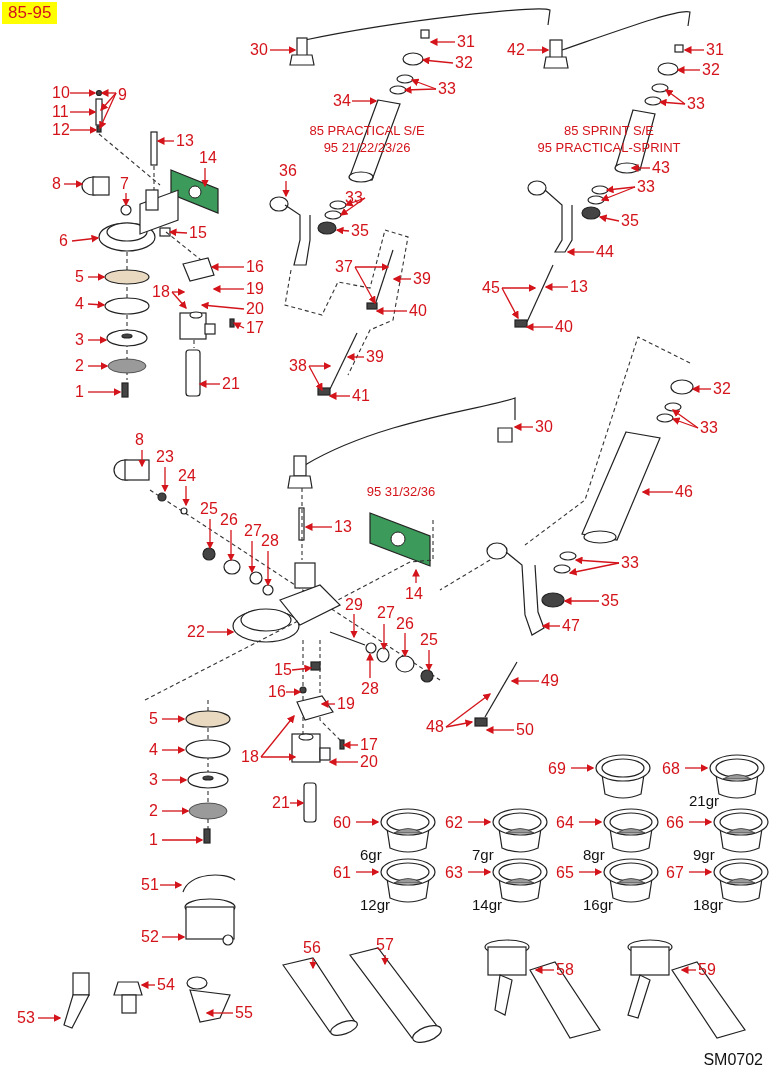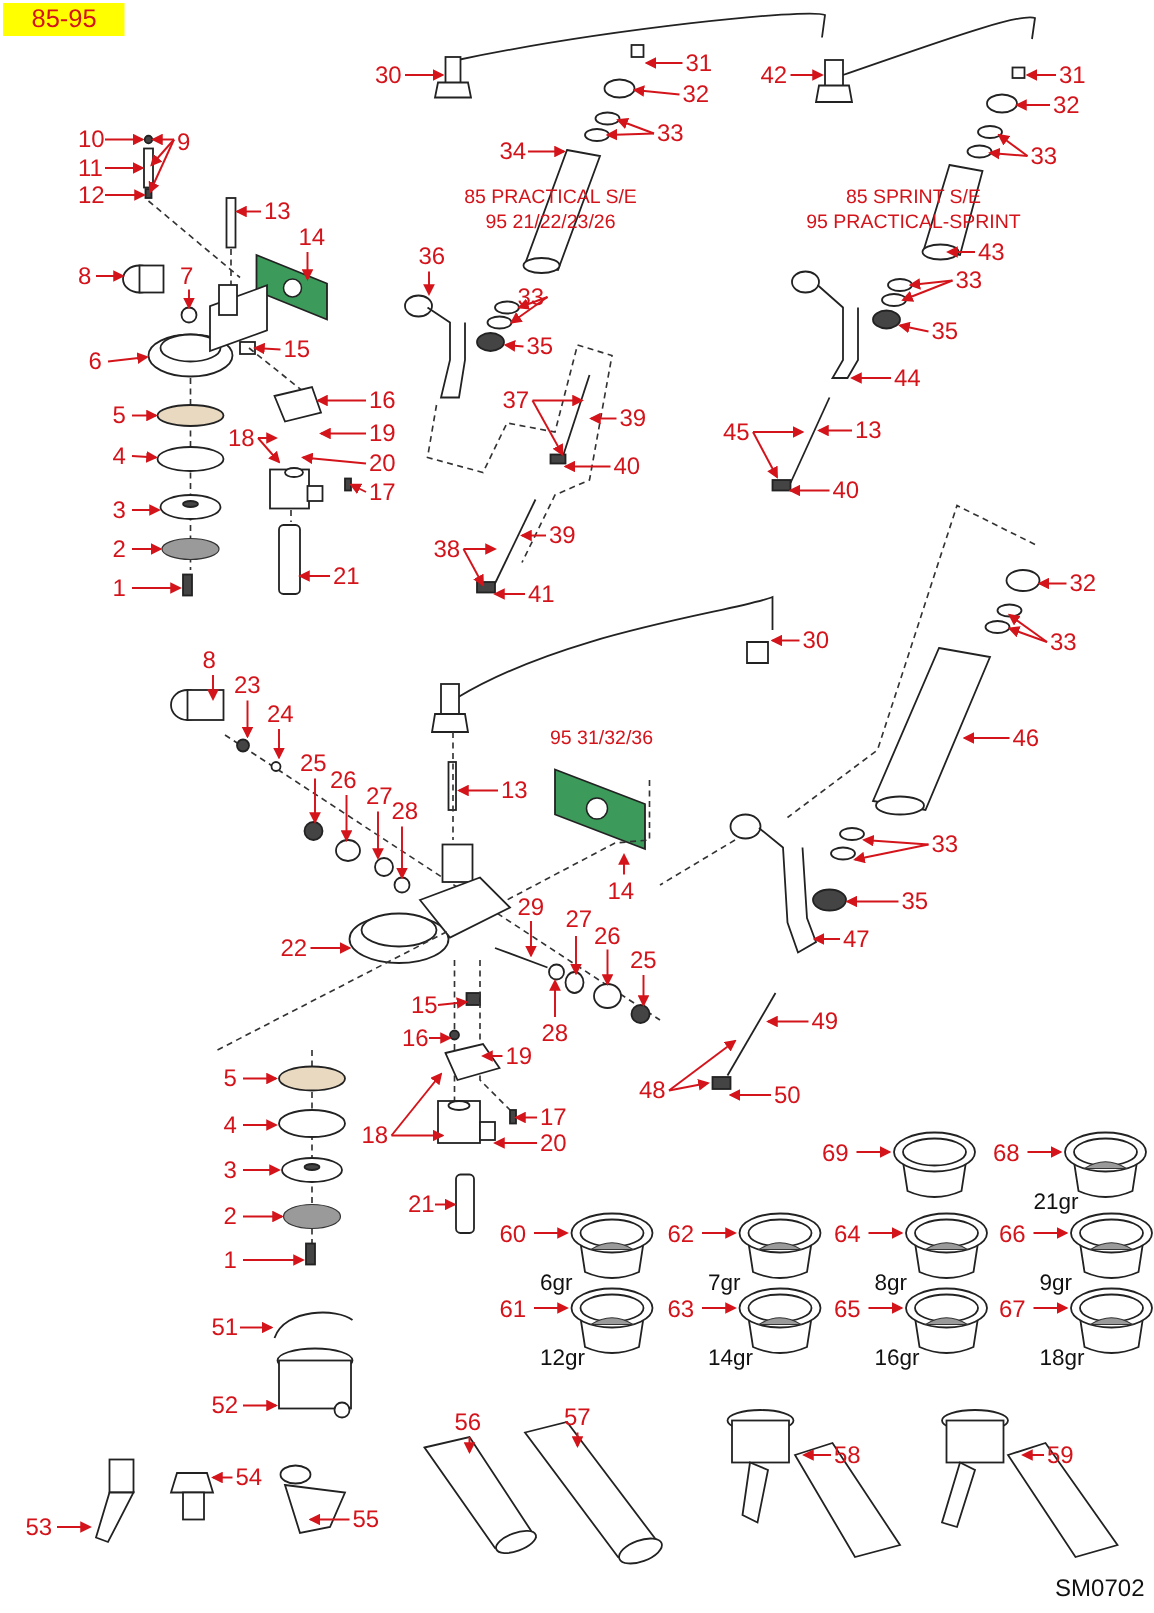--- a/index.html
+++ b/index.html
@@ -1,20 +1,20 @@
 <!DOCTYPE html>
 <html><head>
 <meta charset="utf-8">
 <style>
   html, body { margin: 0; padding: 0; background: #ffffff; }
   body { width: 769px; height: 1075px; position: relative; overflow: hidden;
          font-family: "Liberation Sans", sans-serif; }
   #diagram { position: absolute; left: 0; top: 0; width: 769px; height: 1075px; }
   .badge { position: absolute; left: 2px; top: 2px; background: #ffff00; color: #d4141b;
-           font-size: 17px; padding: 0 19px; line-height: 22px; font-family: "Liberation Sans", sans-serif; }
+           font-size: 17px; padding: 0 6px; line-height: 22px; font-family: "Liberation Sans", sans-serif; }
   .code { position: absolute; right: 6px; bottom: 6px; color: #111; font-size: 16px;
           font-family: "Liberation Sans", sans-serif; }
   .callout-text { fill: #d4141b; font-size: 16px; font-family: "Liberation Sans", sans-serif; }
   .variant-text { fill: #d4141b; font-size: 13px; font-family: "Liberation Sans", sans-serif; }
   .weight-text { fill: #111; font-size: 15px; font-family: "Liberation Sans", sans-serif; }
   .leader { stroke: #d4141b; stroke-width: 1.3; fill: none; }
   .part { stroke: #222; stroke-width: 1.2; fill: #fff; }
   .part-dark { stroke: #222; stroke-width: 1.2; fill: #444; }
   .dash { stroke: #333; stroke-width: 1.1; stroke-dasharray: 4 3; fill: none; }
   .gasket { stroke: #222; stroke-width: 1.2; fill: #e8d9c0; }

